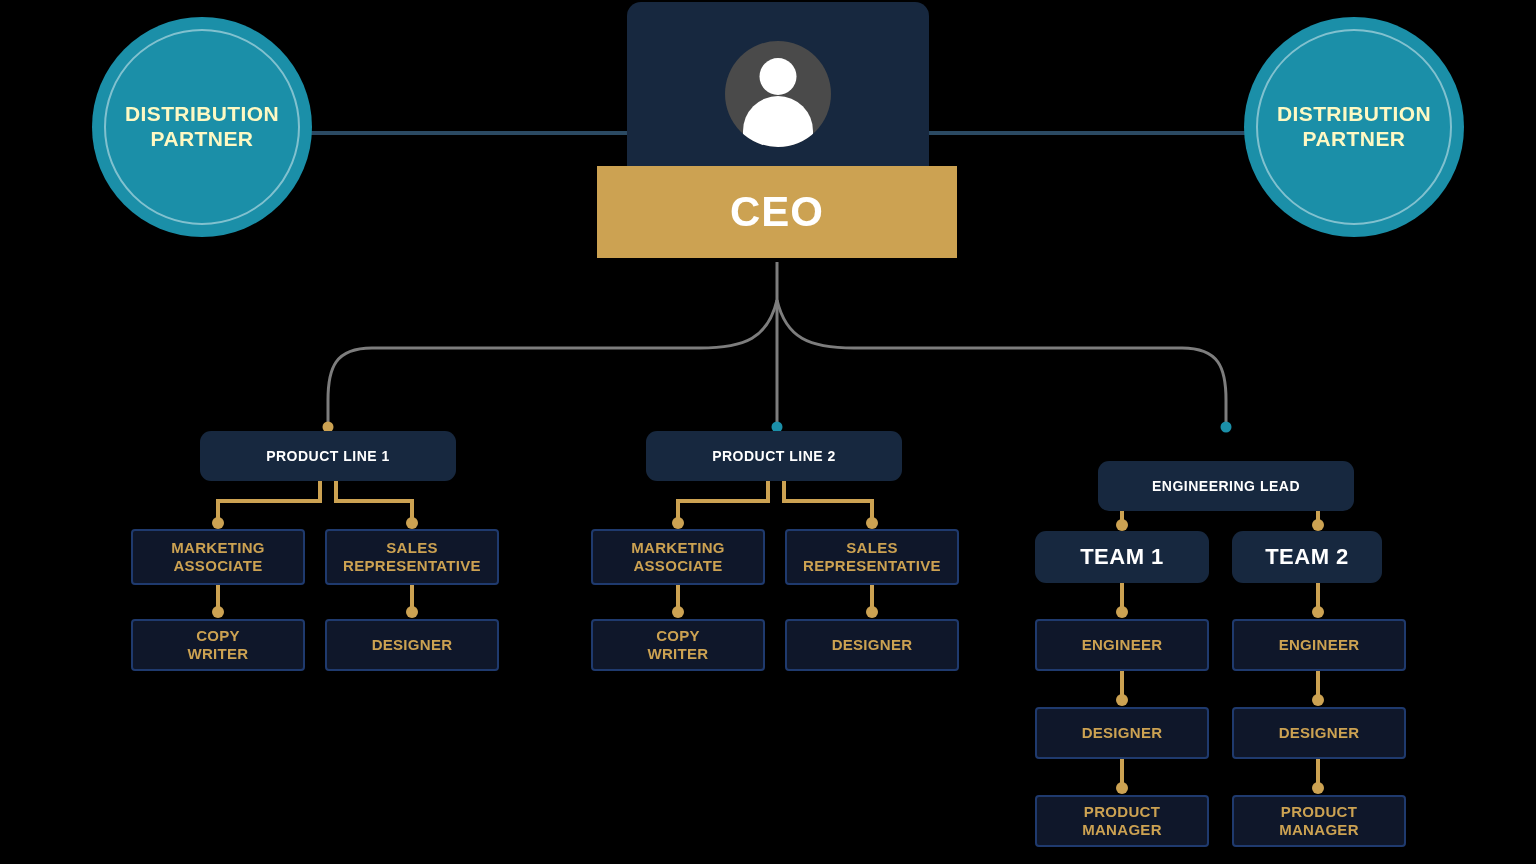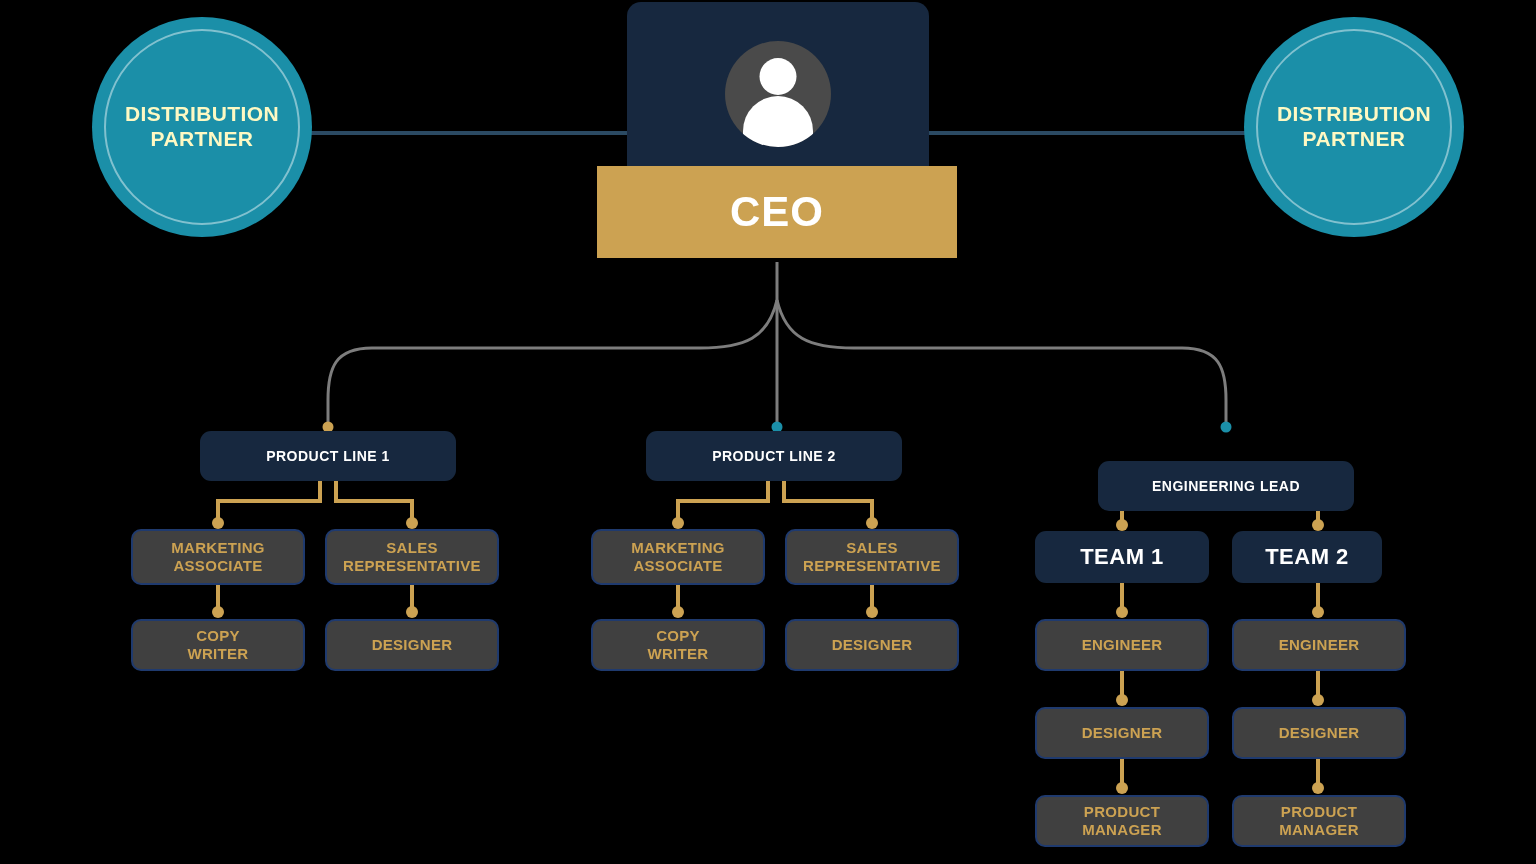--- a/index.html
+++ b/index.html
@@ -102,23 +102,23 @@
   #pl2 { left: 646px;  top: 431px; width: 256px; }
   #eng { left: 1098px; top: 431px; width: 256px; margin-top: 30px; }
 
   .team { height: 52px; font-size: 22px; letter-spacing: 0.5px; }
   #team1 { left: 1035px; top: 531px; width: 174px; }
   #team2 { left: 1232px; top: 531px; width: 150px; }
 
   
   .outlinebox {
     position: absolute;
-    background: #404040;
+    background: #0f172a;
     border: 2px solid #1f3a6e;
-    border-radius: 10px;
+    border-radius: 4px;
     display: flex; align-items: center; justify-content: center;
     color: #cca252;
     font-weight: 700;
     font-size: 15px;
     line-height: 1.22;
     letter-spacing: 0.3px;
     text-align: center;
     white-space: pre-line;
     z-index: 3;
   }

